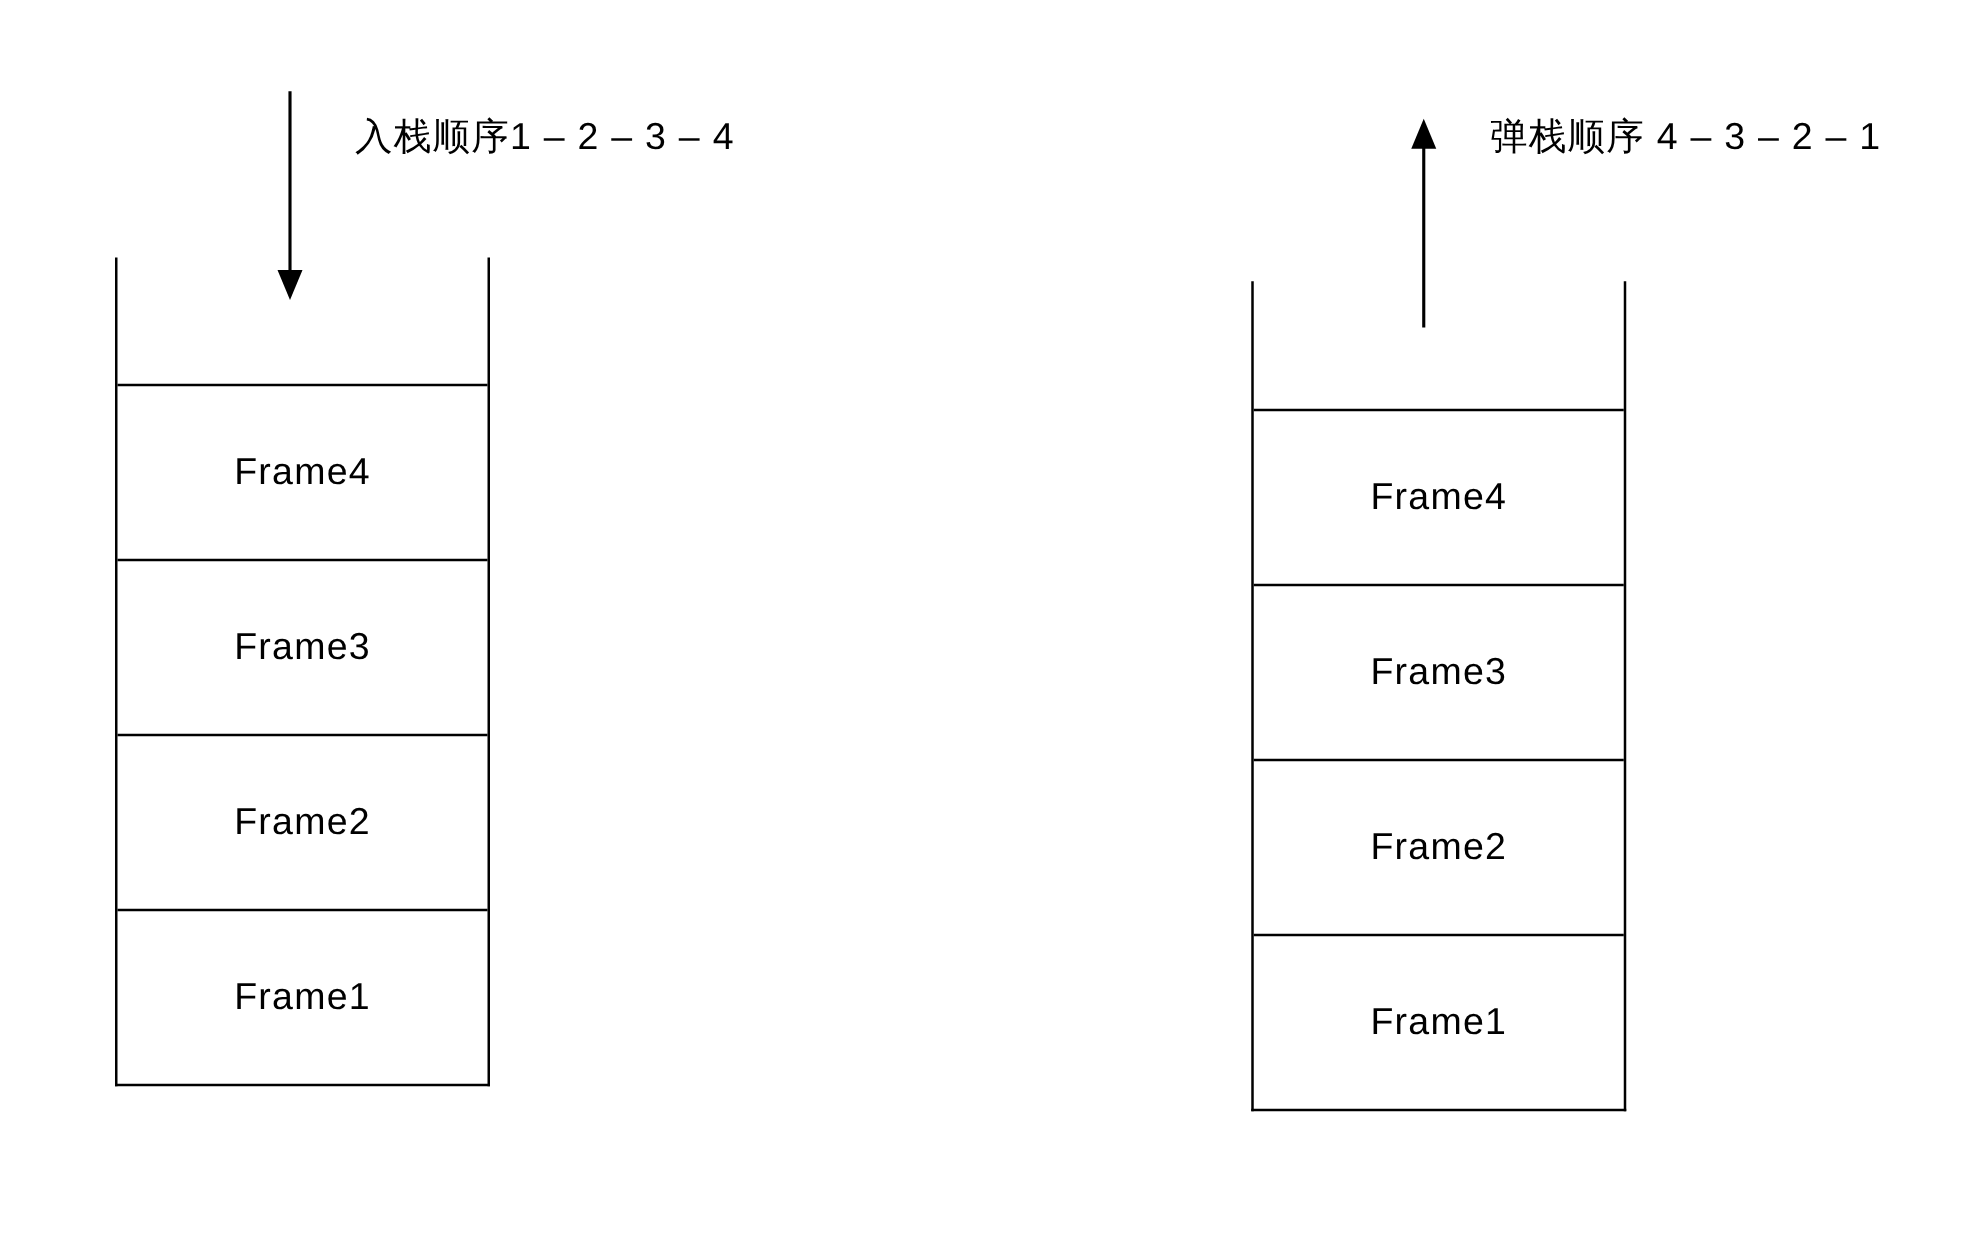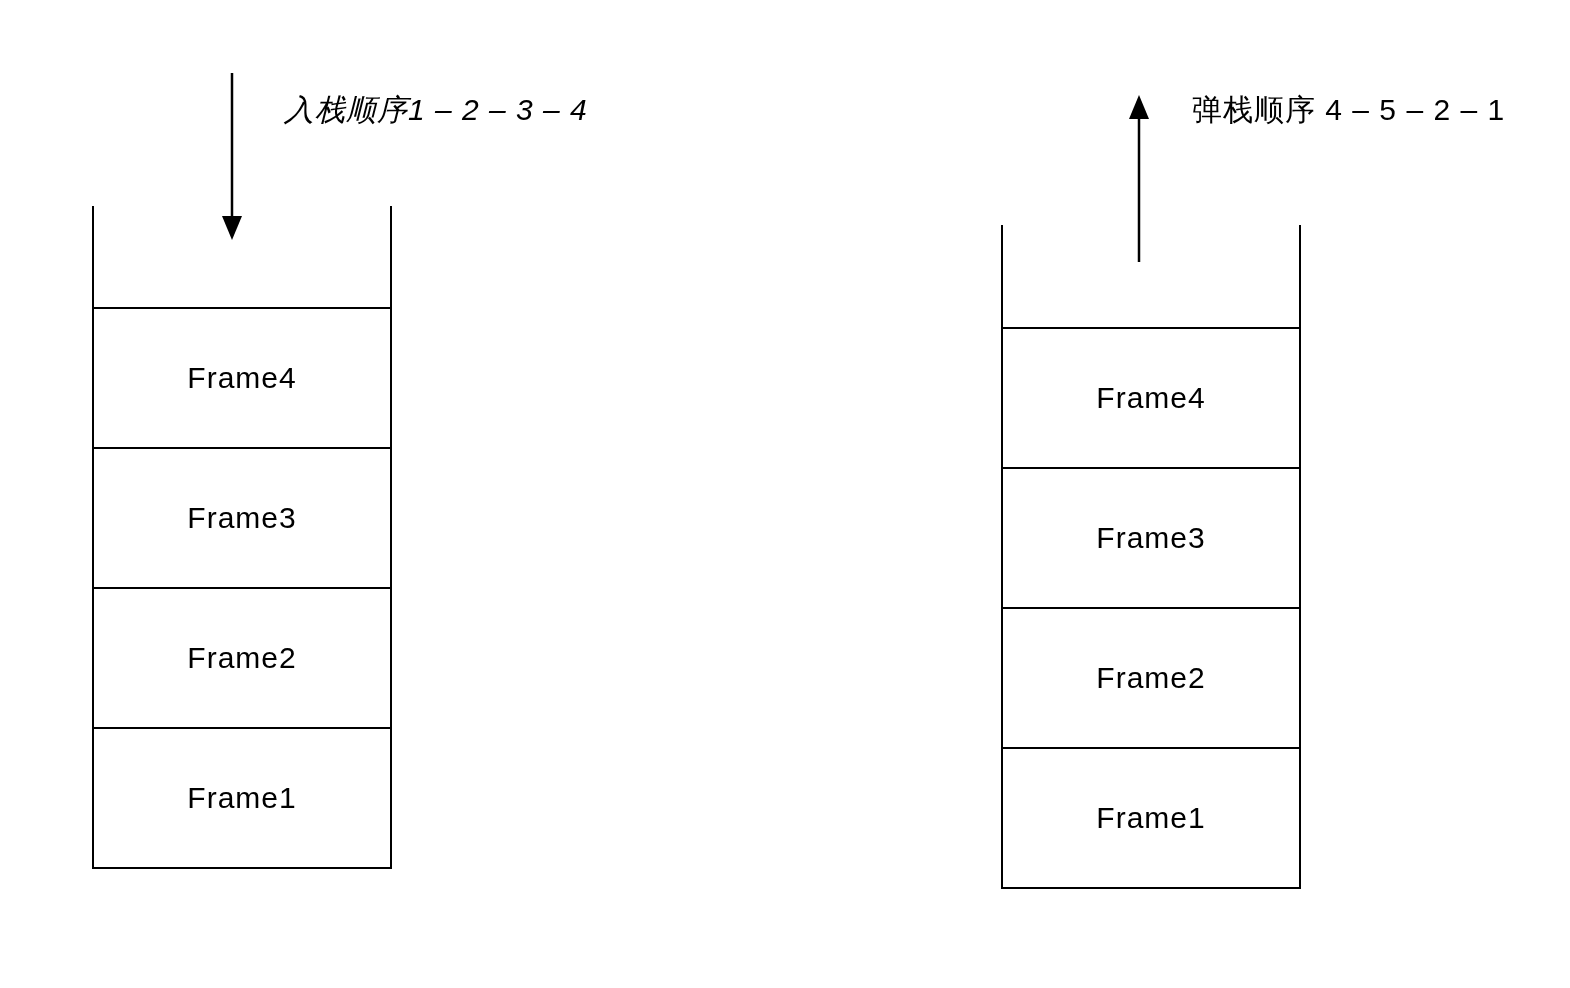--- a/index.html
+++ b/index.html
@@ -50,21 +50,21 @@
     border-top: 2px solid #000000;
     display: flex;
     align-items: center;
     justify-content: center;
     font-size: 30px;
     letter-spacing: 1px;
     color: #000000;
   }
   
   #push-arrow  { left: 220px; top: 72px; width: 24px; height: 170px; }
-  #push-label  { left: 284px; top: 92px; font-style: italic; }
+  #push-label  { left: 284px; top: 92px; }
   #push-stack  { left: 92px;  top: 206px; width: 300px; height: 663px; }
   
   #pop-arrow   { left: 1127px; top: 93px; width: 24px; height: 170px; }
   #pop-label   { left: 1192px; top: 92px; }
   #pop-stack   { left: 1001px; top: 225px; width: 300px; height: 664px; }
 </style>
 </head>
 <body>
 
 <div class="stage">
@@ -80,21 +80,21 @@
     <div class="cell">Frame4</div>
     <div class="cell">Frame3</div>
     <div class="cell">Frame2</div>
     <div class="cell">Frame1</div>
   </div>
 
   <svg id="pop-arrow" class="arrow" viewBox="0 0 24 170" xmlns="http://www.w3.org/2000/svg" aria-hidden="true">
     <polygon points="2,26 22,26 12,2" fill="#000000"></polygon>
     <line x1="12" y1="24" x2="12" y2="169" stroke="#000000" stroke-width="2.5"></line>
   </svg>
-  <div id="pop-label" class="order-label">弹栈顺序 4 – 5 – 2 – 1</div>
+  <div id="pop-label" class="order-label">弹栈顺序 4 – 3 – 2 – 1</div>
 
   <div id="pop-stack" class="stack">
     <div class="mouth-spacer"></div>
     <div class="cell">Frame4</div>
     <div class="cell">Frame3</div>
     <div class="cell">Frame2</div>
     <div class="cell">Frame1</div>
   </div>
 
 </div>

